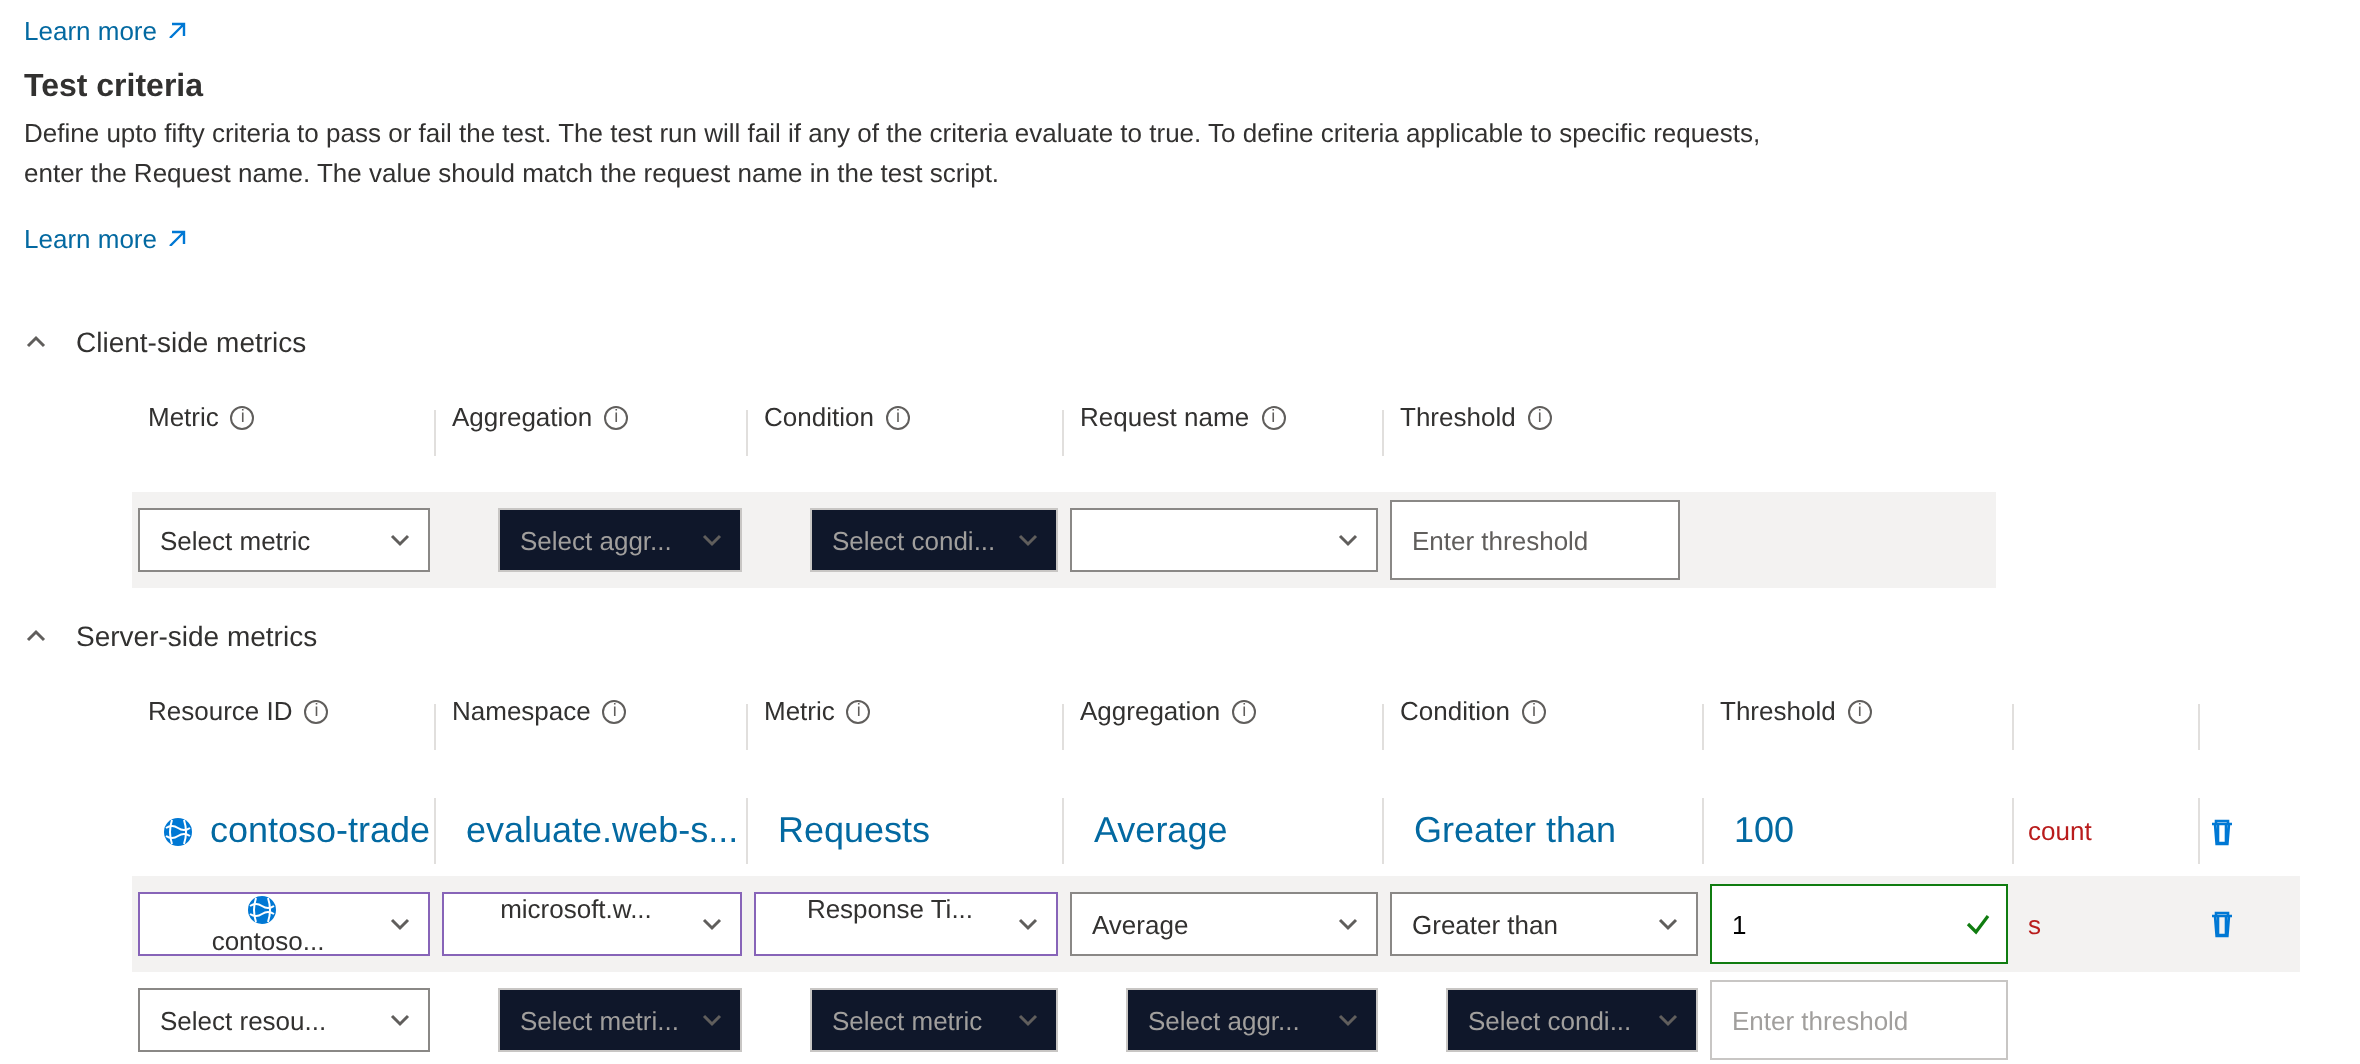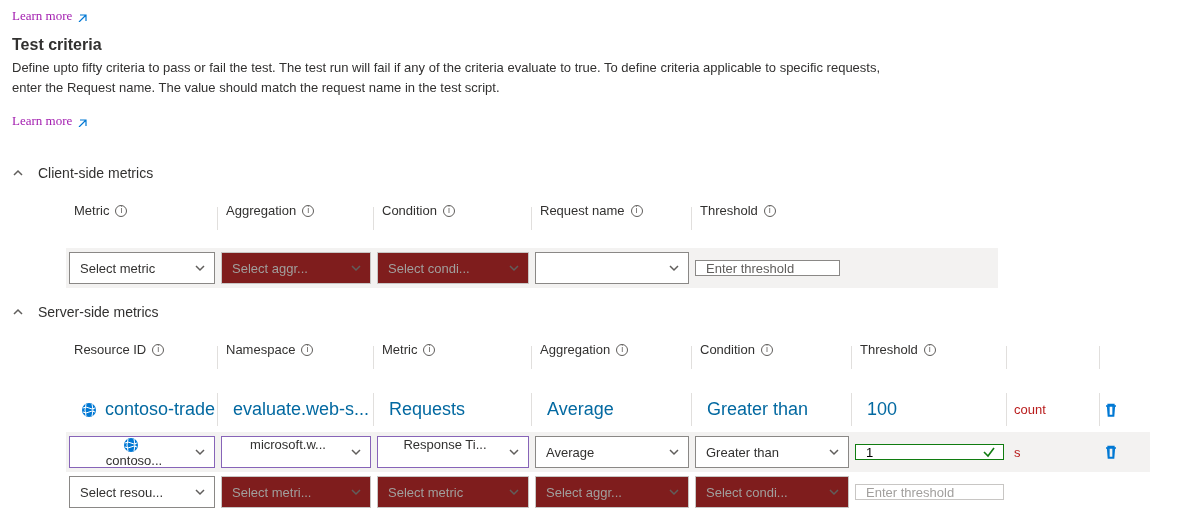--- a/index.html
+++ b/index.html
@@ -5,41 +5,41 @@
   * { box-sizing: border-box; }
   body {
     margin: 0;
     padding: 8px 12px;
     font-family: "Segoe UI", -apple-system, BlinkMacSystemFont, sans-serif;
     font-size: 13px;
     color: #323130;
     background: #ffffff;
     width: 1180px;
   }
-  .link { color: #a21caf; text-decoration: none; cursor: pointer; display: inline-flex; align-items: center; gap: 4px; font-family: Liberation Serif, serif; }
+  .link { color: #0369a1; text-decoration: none; cursor: pointer; display: inline-flex; align-items: flex-start; gap: 4px; }
   .ext-icon { width: 11px; height: 11px; stroke: #0078d4; stroke-width: 1.2; fill: none; }
   .heading { font-size: 16px; font-weight: 600; margin: 12px 0 4px 0; }
   .desc { font-size: 13px; color: #323130; line-height: 1.5; margin: 0 0 16px 0; max-width: 900px; }
   .section-toggle { display: flex; align-items: center; gap: 14px; cursor: pointer; padding: 16px 0 8px 0; font-size: 14px; }
   .chev { width: 12px; height: 12px; stroke: #605e5c; stroke-width: 1.5; fill: none; }
   .table { display: grid; margin-left: 54px; }
   .client-table { grid-template-columns: 152px 156px 158px 160px 306px; }
   .th-row { display: contents; }
   .th { font-size: 13px; font-weight: 400; padding: 14px 6px 30px 8px; display: flex; align-items: center; gap: 6px; position: relative; }
   .th-sep::after { content:""; position:absolute; right:0; top:18px; bottom:18px; width:1px; background:#e1dfdd; }
   .info-icon { width: 12px; height: 12px; border: 1px solid #605e5c; border-radius: 50%; display:inline-flex; align-items:center; justify-content:center; font-size: 9px; color:#605e5c; line-height:1; }
   .row { display: contents; }
   .cell { padding: 4px 3px; display:flex; align-items:center; }
   .row-grey .cell { background: #f3f2f1; }
   .dd { position: relative; width: 100%; height: 32px; border: 1px solid #f97316; background: #ffffff; display:flex; align-items:center; padding: 0 26px 0 10px; font-size: 13px; cursor: pointer; }
-  .dd.disabled { border-color: #c8c6c4; color:#a19f9d; background:#7f1d1d; cursor:default; }
+  .dd.disabled { border-color: #c8c6c4; color:#a19f9d; background:#0f172a; cursor:default;margin-left:28px; }
   .dd.selected { border-color:#8a8886; color:#323130; }
   .dd.purple { border-color:#8764b8;flex-direction:column; }
   .dd-chev { position:absolute; right:8px; top:50%; transform:translateY(-50%); }
-  .txt-input { width: 100%; height:16px; border:1px solid #8a8886; padding:0 10px; font-size:13px; font-family:inherit; outline:none; background:#fff; }
+  .txt-input { width: 100%; height:40px; border:1px solid #8a8886; padding:0 10px; font-size:13px; font-family:inherit; outline:none; background:#fff; }
   .txt-input.valid { border-color:#107c10; padding-right:28px; }
   .txt-input::placeholder { color:#605e5c; }
   .txt-input.disabled::placeholder { color:#a19f9d; }
   .txt-input.disabled { border-color:#c8c6c4; }
   .server-table { grid-template-columns: 152px 156px 158px 160px 160px 155px 93px 50px; }
   .static { padding: 8px 0 8px 12px; font-size:18px; color:#0369a1; display:flex; align-items:center; gap:8px; overflow:hidden; white-space:nowrap; }
   .res-icon { width:16px; height:16px; flex-shrink:0; }
   .unit { font-size:13px; color:#b91c1c; padding-left:4px; }
   .trash { width:16px; height:16px; stroke:#0078d4; fill:none; stroke-width:1.3; cursor:pointer; }
   .input-wrap { position:relative; width:100%; }

